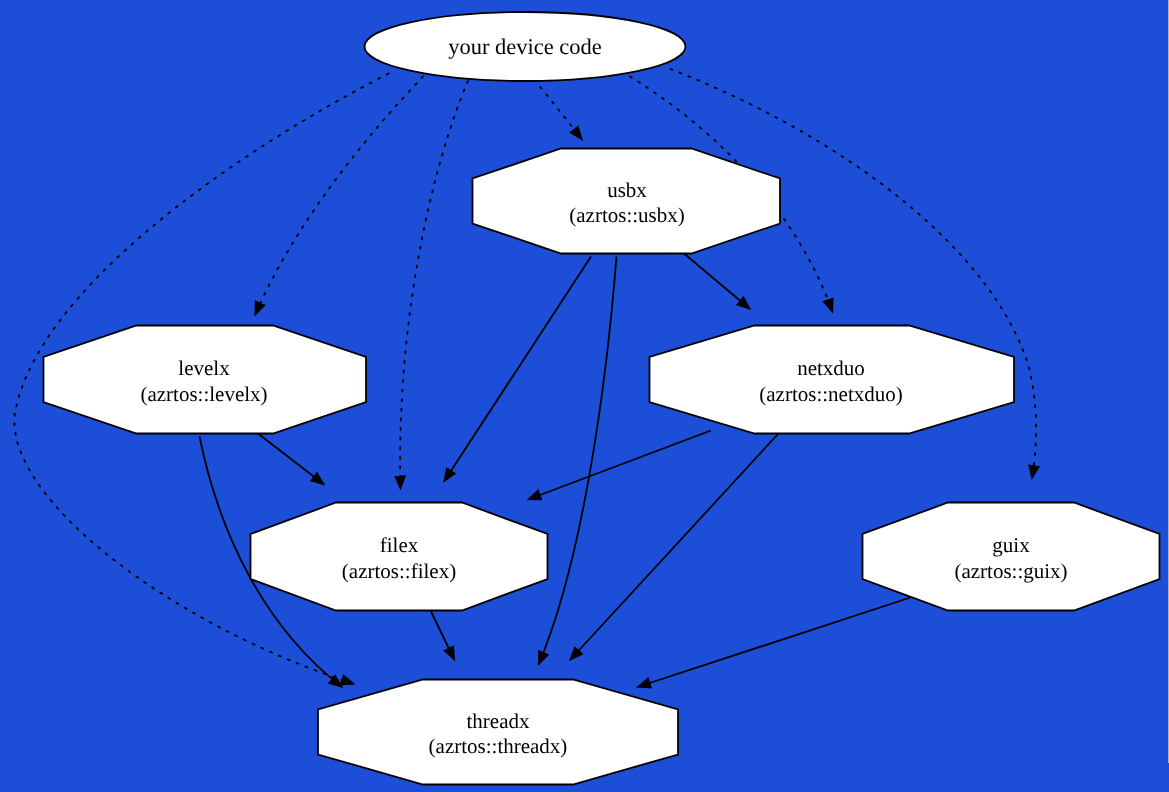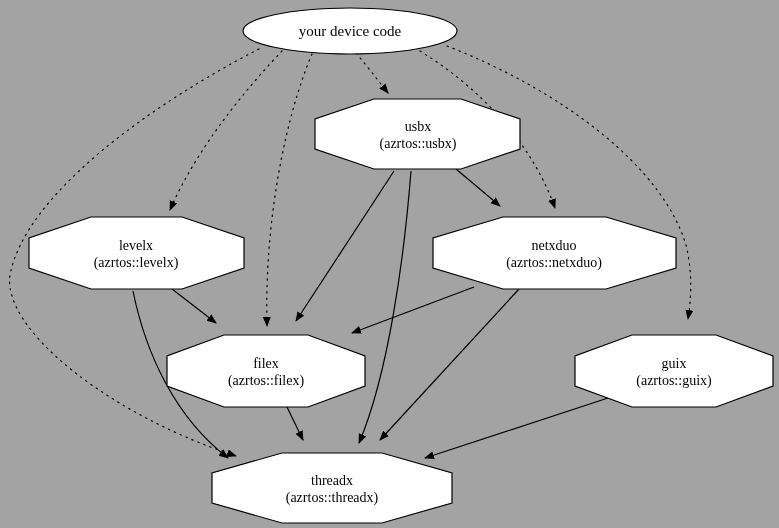--- a/index.html
+++ b/index.html
@@ -3,21 +3,21 @@
 <meta charset="utf-8">
 <style>
   html, body {
     margin: 0;
     padding: 0;
     background: #ffffff;
   }
   .canvas {
     width: 779px;
     height: 528px;
-    background: #a3a3a3;
+    background: #1d4ed8;
     position: relative;
     overflow: hidden;
   }
   svg {
     display: block;
   }
   .node-shape {
     fill: #ffffff;
     stroke: #000000;
     stroke-width: 1.2;

